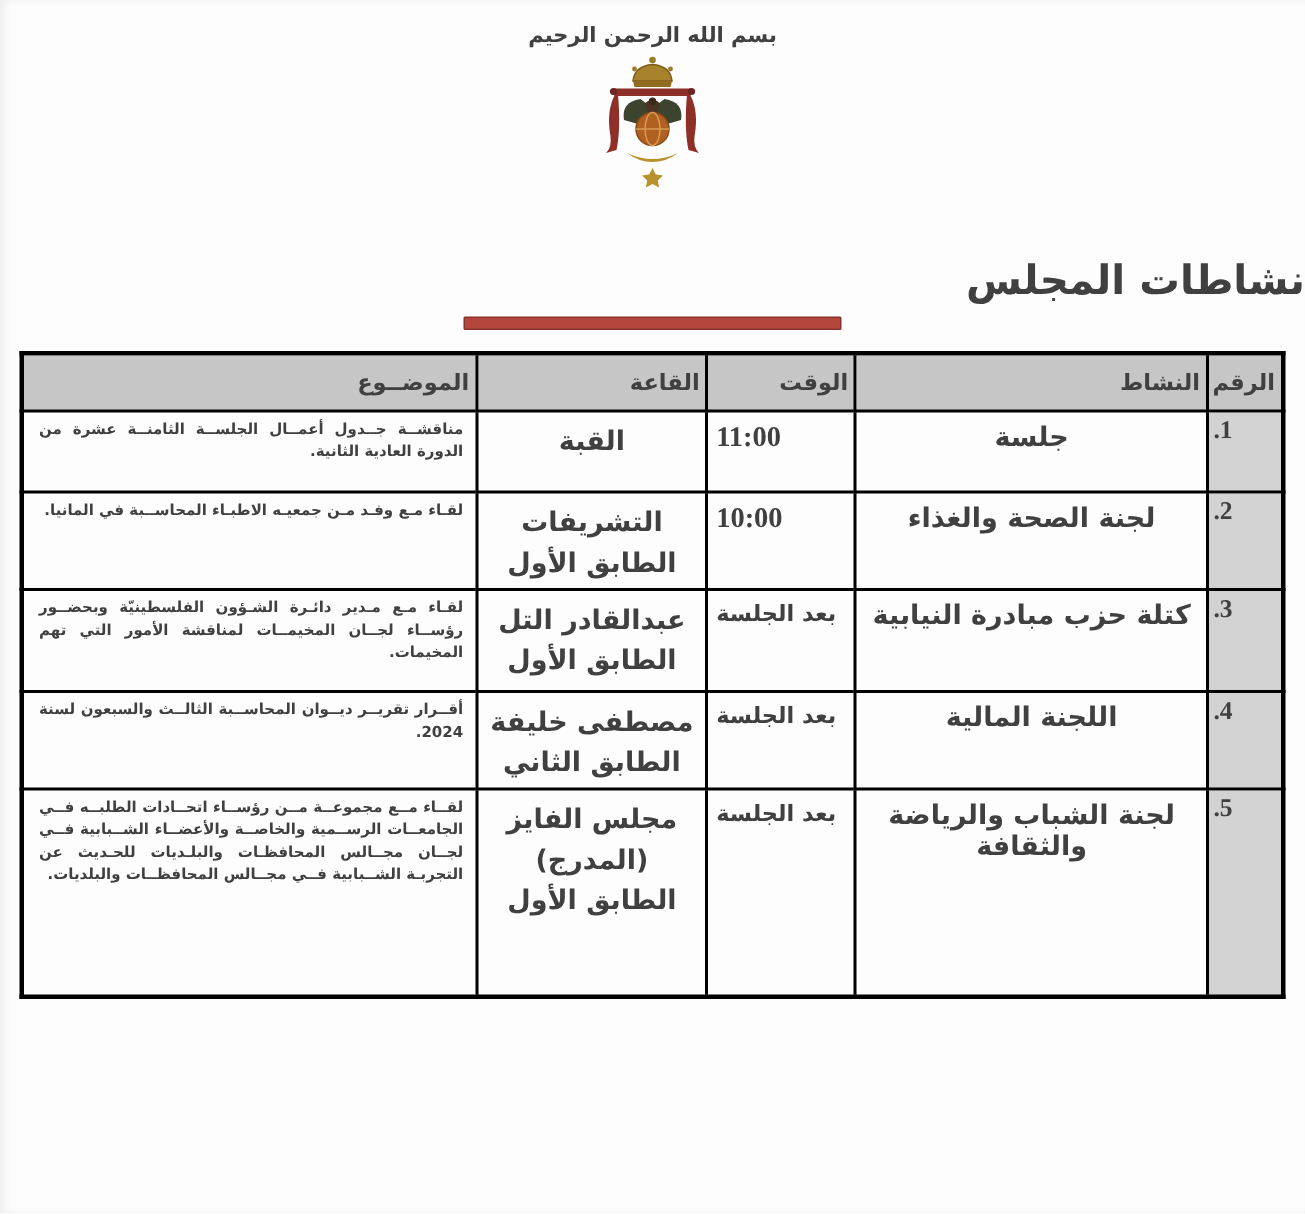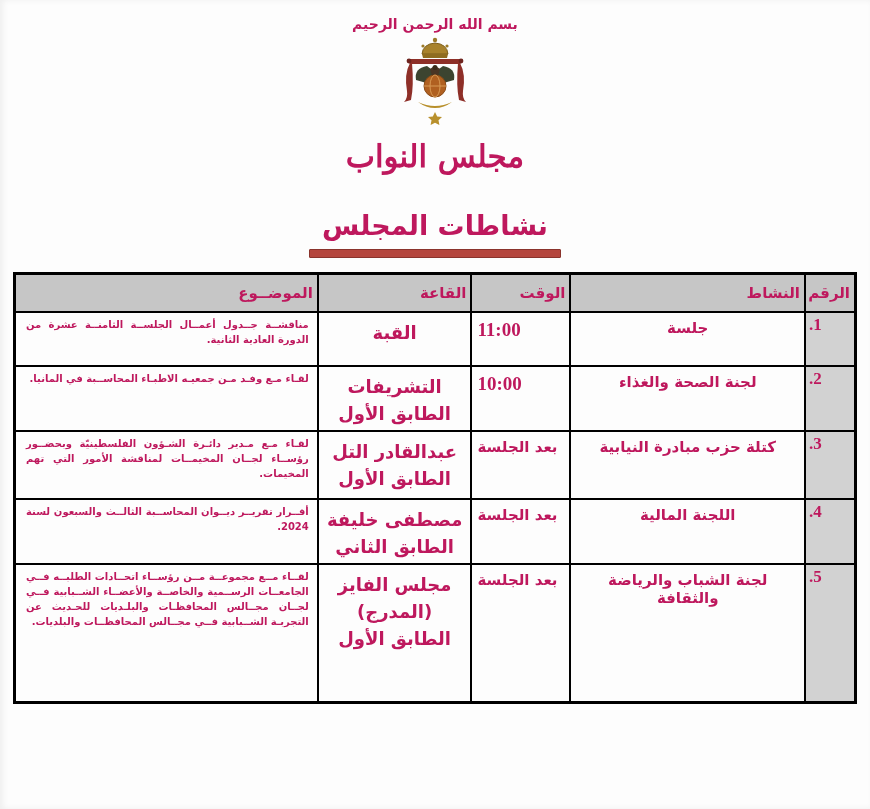--- a/index.html
+++ b/index.html
@@ -2,21 +2,21 @@
 <html lang="ar" dir="rtl"><head>
 <meta charset="utf-8">
 <style>
   html,body{margin:0;padding:0;background:#ffffff;}
   .page{
     position:relative;
     width:870px;height:809px;
     margin:0 auto;
     background:#fdfdfd;
     font-family:"DejaVu Sans", sans-serif;
-    color:#be185d;
+    color:#404040;
     font-weight:bold;
     overflow:hidden;
     box-shadow:inset 3px 0 6px rgba(0,0,0,.06);
   }
   .basmala{
     text-align:center;
     padding-top:16px;
     font-size:14px;
     letter-spacing:.5px;
   }
@@ -27,21 +27,21 @@
   }
   .org-name{
     text-align:center;
     font-family:"DejaVu Serif", serif;
     font-size:31px;
     font-weight:bold;
     margin-top:2px;
     letter-spacing:1px;
   }
   .page-title{
-    text-align:center;
+    text-align:right;
     font-size:27px;
     margin-top:36px;
   }
   .page-subtitle{
     text-align:center;
     font-size:21px;
     margin-top:20px;
   }
   .title-underline{
     width:250px;height:7px;
@@ -76,21 +76,21 @@
   col.c-hall{width:152px;}
   col.c-subject{width:300px;}
   td.num-cell{
     background:#d2d2d2;
     direction:ltr;
     text-align:left;
     font-family:"Liberation Serif", serif;
     font-size:17px;
     padding:2px 3px;
   }
-  td.activity-cell{text-align:center;font-size:15px;padding-top:6px;}
+  td.activity-cell{text-align:center;font-size:18px;padding-top:6px;}
   td.time-cell{text-align:left;font-size:15px;padding-top:6px;}
   td.time-cell .time-num{
     font-family:"Liberation Serif", serif;
     font-size:19px;
     direction:ltr;
     display:inline-block;
   }
   td.hall-cell{text-align:center;font-size:18px;padding-top:6px;}
   td.hall-cell span{display:block;line-height:1.5;}
   td.subject-cell{
@@ -138,21 +138,20 @@
       <ellipse cx="65" cy="50" rx="5" ry="11" fill="none" stroke="#d89a54" stroke-width="1"></ellipse>
       <line x1="54" y1="50" x2="76" y2="50" stroke="#d89a54" stroke-width="1"></line>
     </g>
 
     <g>
       <path d="M48 66 Q65 74 82 66 Q74 72 65 72 Q56 72 48 66 Z" fill="#b8902c"></path>
       <path d="M65 76 l2.2 4.4 4.8.6-3.5 3.3.9 4.7-4.4-2.3-4.4 2.3.9-4.7-3.5-3.3 4.8-.6 Z" fill="#b8902c"></path>
     </g>
   </svg>
 
-  <div class="org-name">مجلس النواب</div>
 
   <div class="page-title">نشاطات المجلس</div>
 
 
   <div class="title-underline"></div>
 
   <table class="schedule">
     <colgroup>
       <col class="c-num">
         <col class="c-activity">

